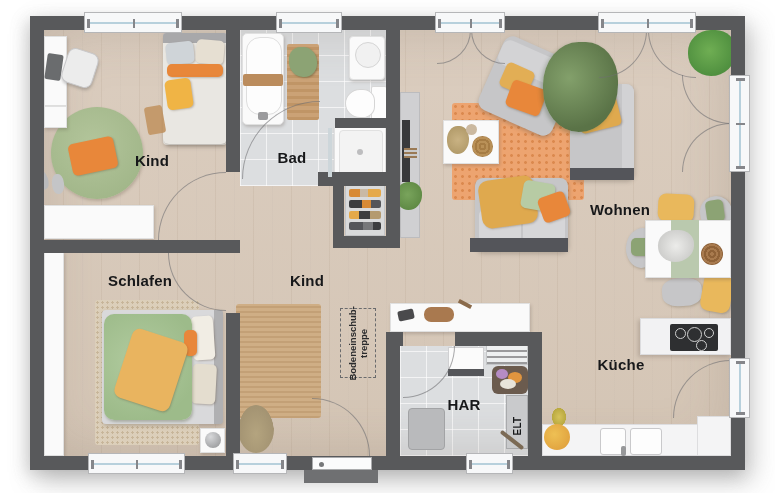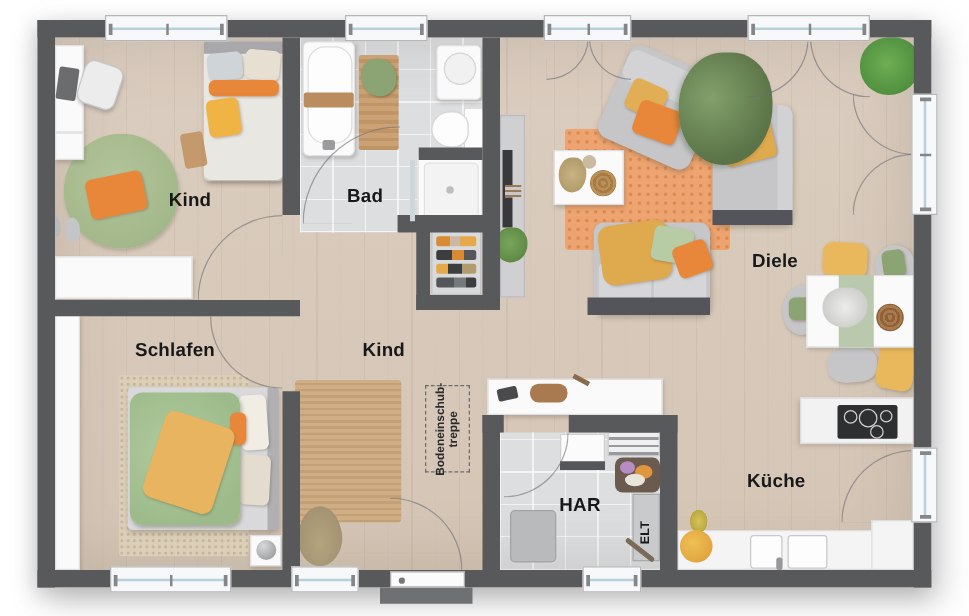--- a/index.html
+++ b/index.html
@@ -284,18 +284,18 @@
   <div class="arc tl" style="left:673px;top:360px;width:58px;height:58px;"></div>
   <div class="arc bl" style="left:682px;top:75px;width:49px;height:49px;"></div>
   <div class="arc tl" style="left:682px;top:123px;width:49px;height:49px;"></div>
   <div class="arc br" style="left:437px;top:30px;width:34px;height:34px;"></div>
   <div class="arc bl" style="left:471px;top:30px;width:34px;height:34px;"></div>
   <div class="arc br" style="left:599px;top:30px;width:48px;height:48px;"></div>
   <div class="arc bl" style="left:648px;top:30px;width:48px;height:48px;"></div>
 
   <div class="lbl" style="left:152px;top:160px;">Kind</div>
   <div class="lbl" style="left:292px;top:157px;">Bad</div>
-  <div class="lbl" style="left:620px;top:209px;">Diele</div>
+  <div class="lbl" style="left:620px;top:209px;">Wohnen</div>
   <div class="lbl" style="left:140px;top:280px;">Schlafen</div>
   <div class="lbl" style="left:307px;top:280px;">Kind</div>
   <div class="lbl" style="left:464px;top:404px;">HAR</div>
-  <div class="lbl" style="left:621px;top:385px;">Küche</div>
+  <div class="lbl" style="left:621px;top:364px;">Küche</div>
 </div>
 
 </body></html>

